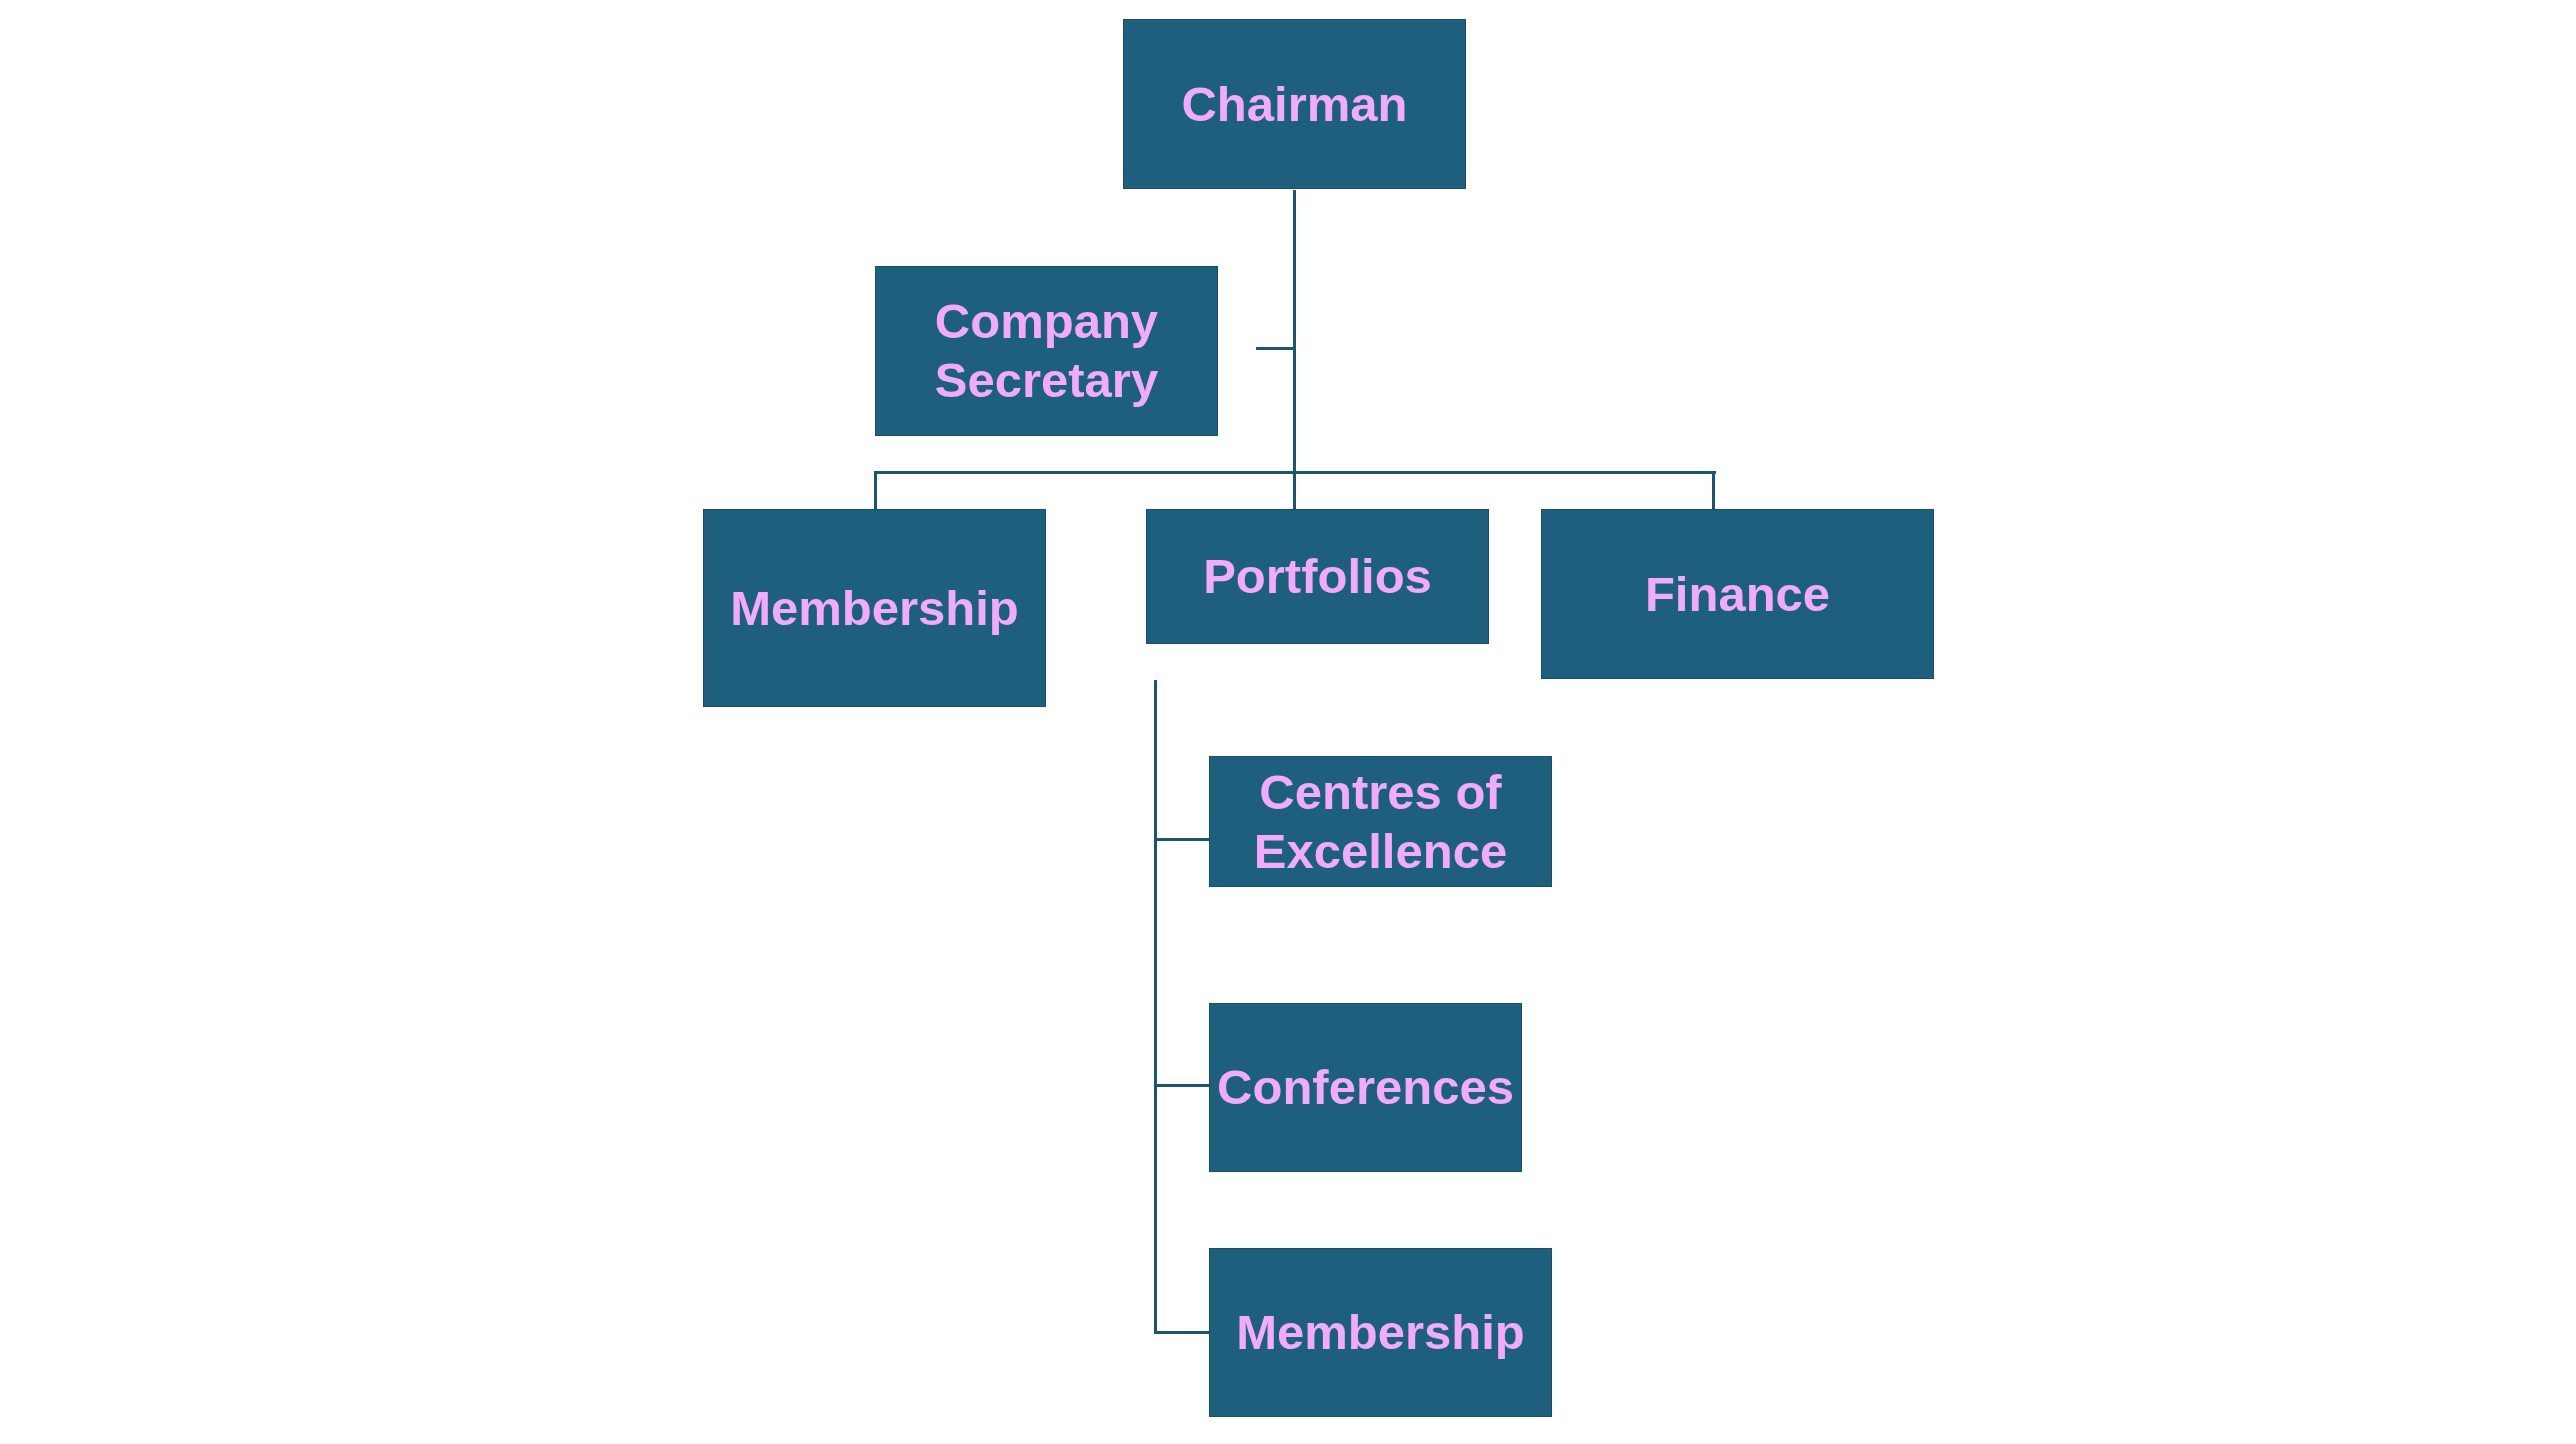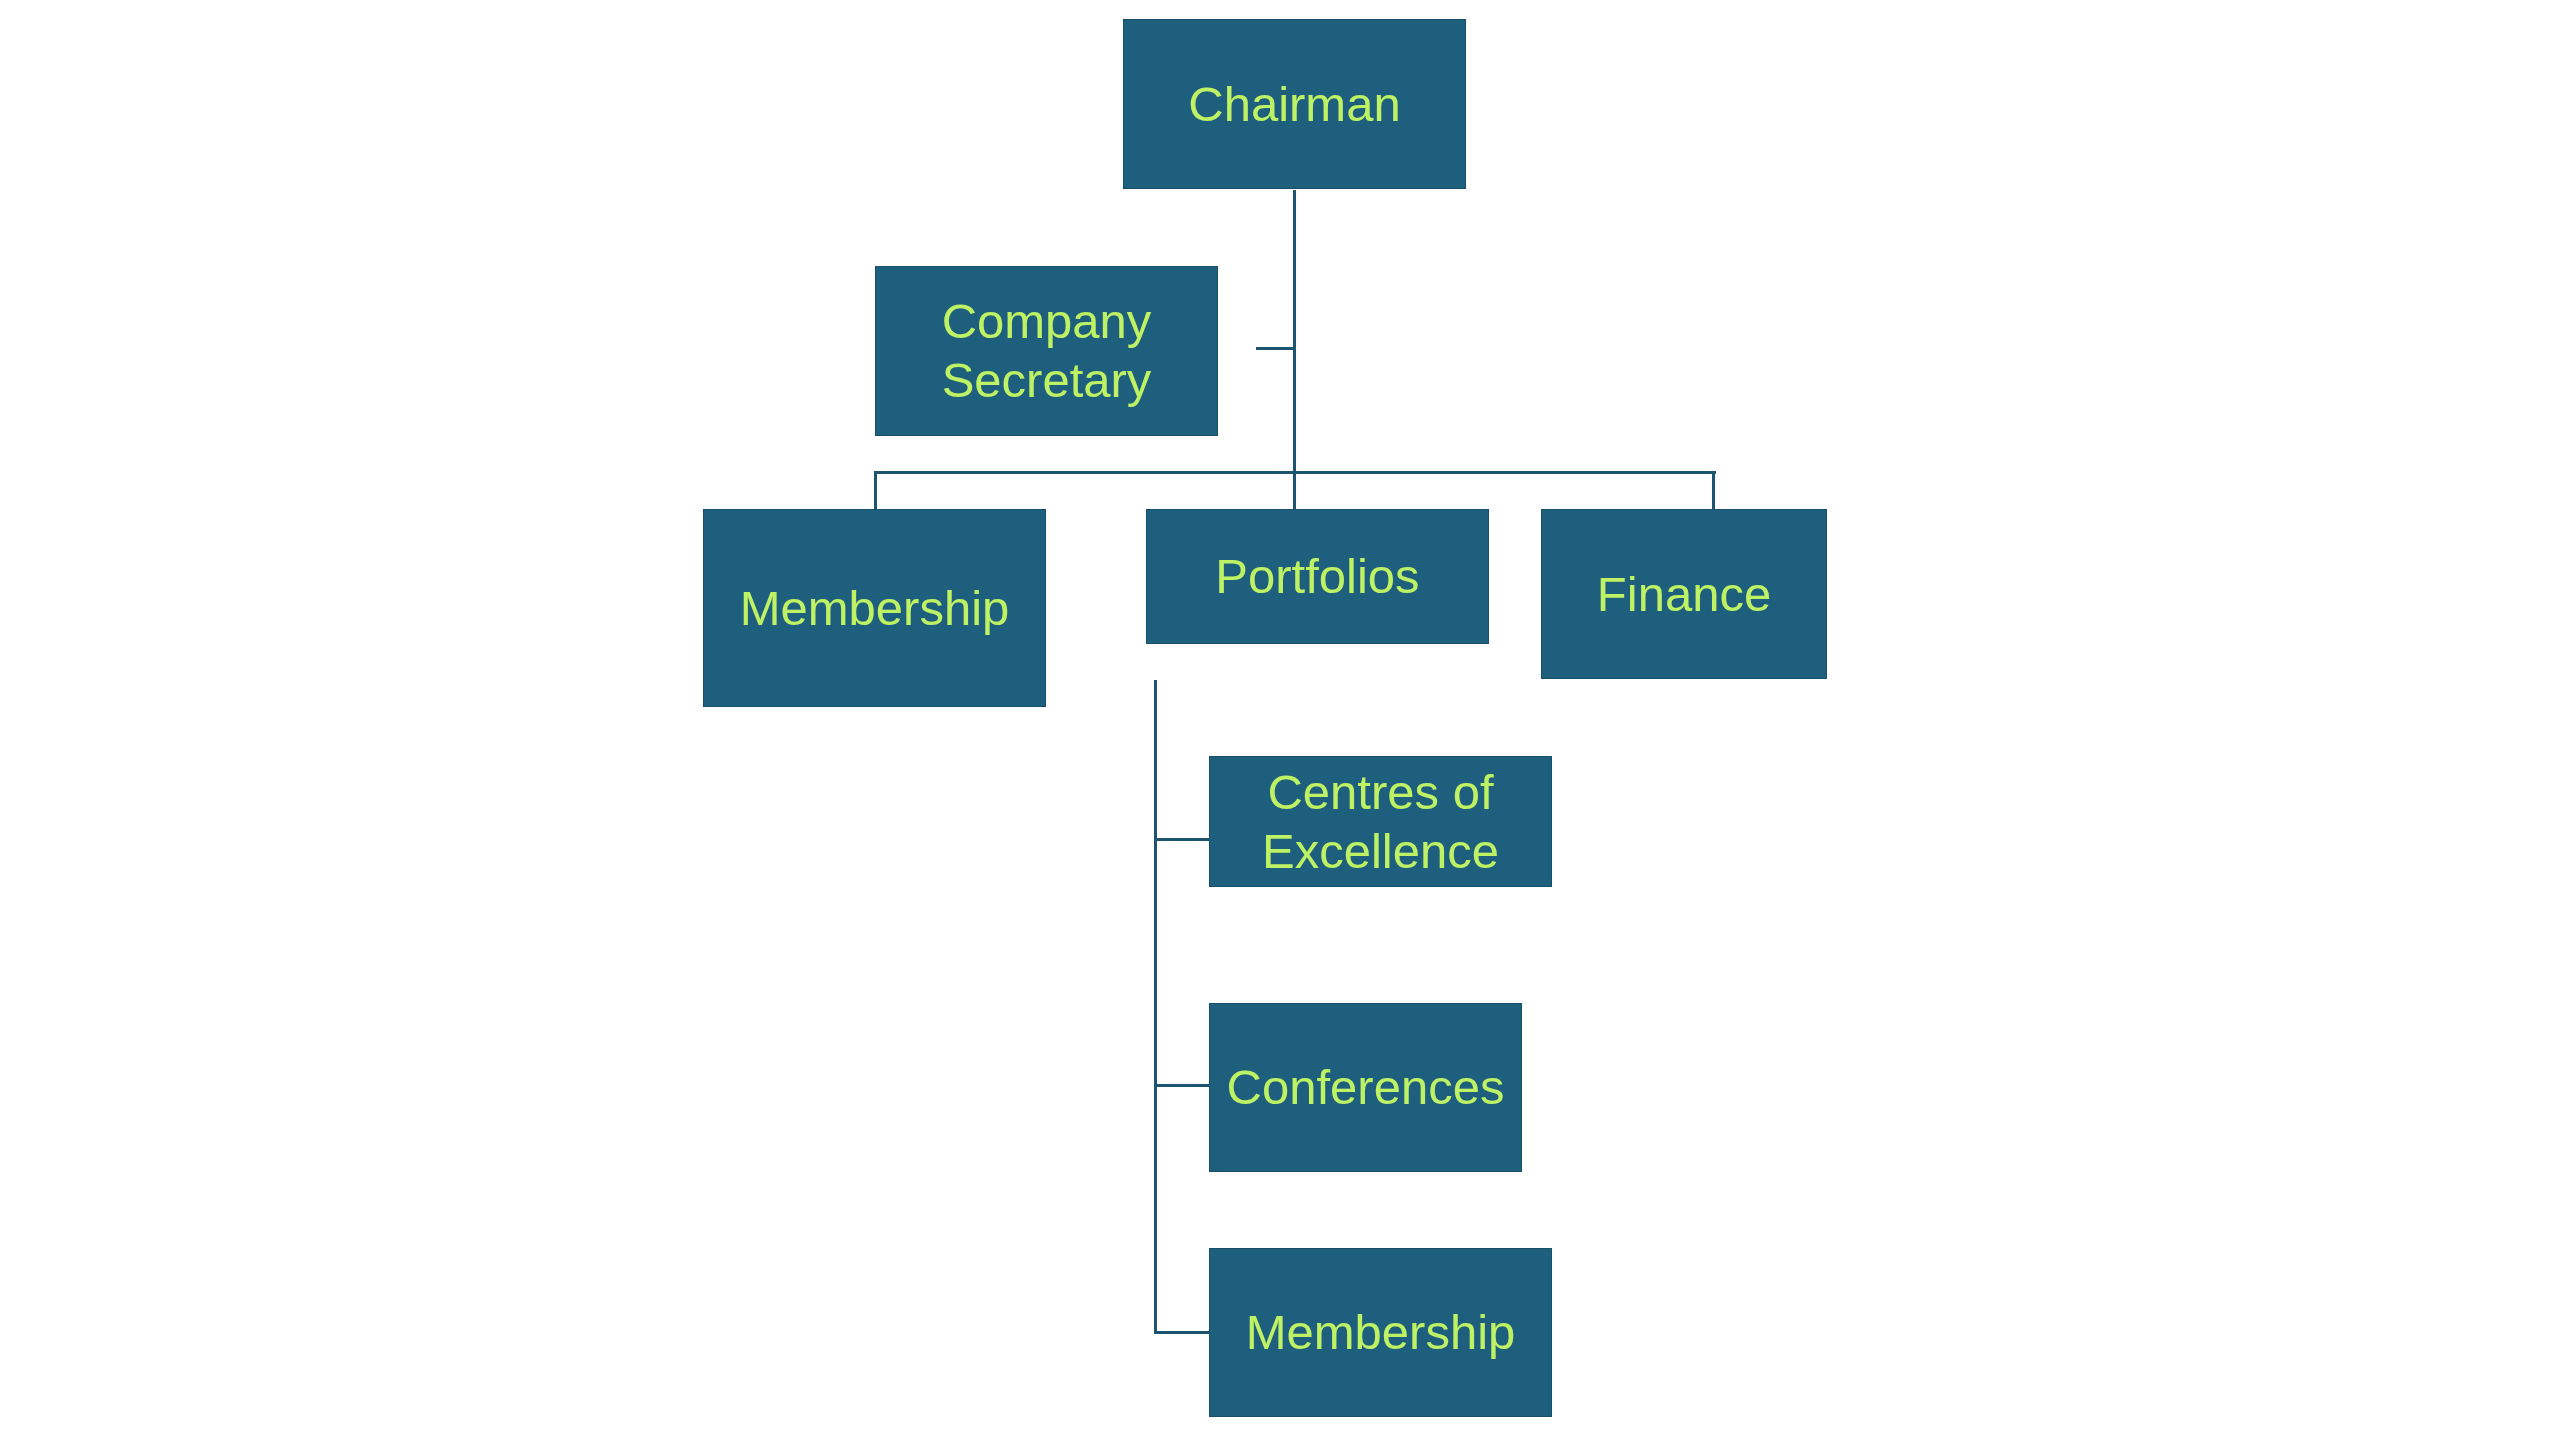--- a/index.html
+++ b/index.html
@@ -21,36 +21,36 @@
     position: absolute;
     background: #1E5F7D;
     border: 1.7px solid #17506B;
     box-sizing: border-box;
     display: flex;
     align-items: center;
     justify-content: center;
     text-align: center;
   }
   .node .label {
-    color: #bef264;
+    color: #f0abfc;
     font-size: 49px;
     line-height: 1.2;
-    font-weight: 400;
+    font-weight: 700;
     padding: 0 11.8px;
   }
   .connector {
     position: absolute;
     background: #1D5470;
   }
   
   #node-chairman             { left: 1123px; top: 19.4px;   width: 343px; height: 170px; }
   #node-company-secretary    { left: 875px; top: 266px;  width: 343px; height: 170px; }
   #node-membership           { left: 703px;  top: 509px;  width: 343px; height: 198px; }
   #node-portfolios           { left: 1146px; top: 509px;  width: 343px; height: 135px; text-align: center; }
-  #node-finance              { left: 1541px; top: 509px;  width: 286px; height: 170px; }
+  #node-finance              { left: 1541px; top: 509px;  width: 393px; height: 170px; }
   #node-centres-of-excellence{ left: 1209px; top: 756px;  width: 343px; height: 131px; }
   #node-conferences          { left: 1209px; top: 1003px; width: 313px; height: 169px; }
   #node-marketing            { left: 1209px; top: 1248px; width: 343px; height: 169px; }
   
   #conn-chairman-drop        { left: 1293px; top: 190px;  width: 3.4px;   height: 320px; }
   #conn-company-secretary    { left: 1256px; top: 347px;  width: 40px;  height: 3.4px; }
   #conn-distribution         { left: 874px; top: 471px;  width: 842px; height: 3.4px; }
   #conn-drop-membership      { left: 874px; top: 471px;  width: 3.4px;   height: 39px; }
   #conn-drop-finance         { left: 1712px; top: 471px;  width: 3.4px;   height: 39px; }
   #conn-portfolios-rail      { left: 1154px; top: 680px;  width: 3.4px;   height: 654px; }

